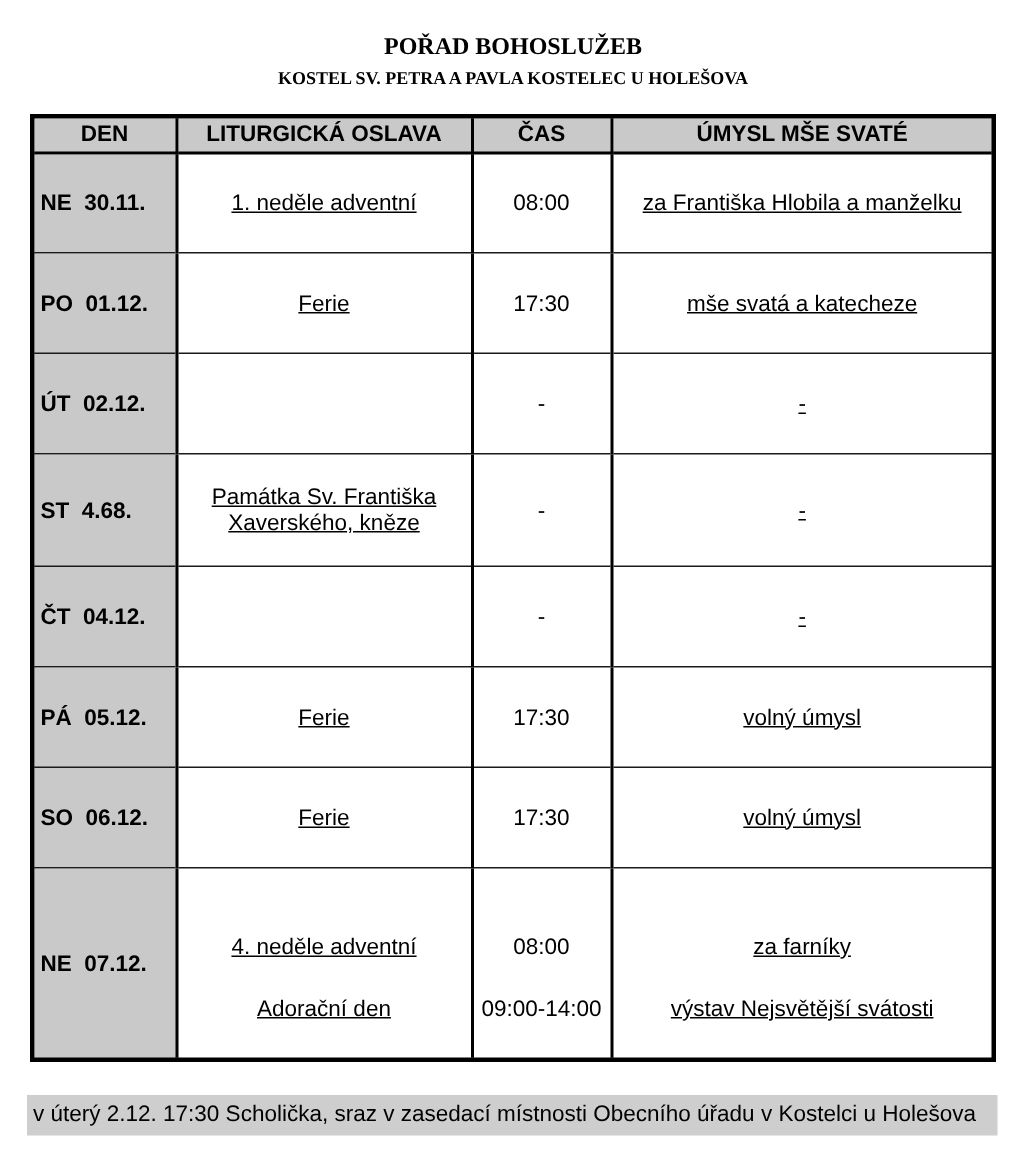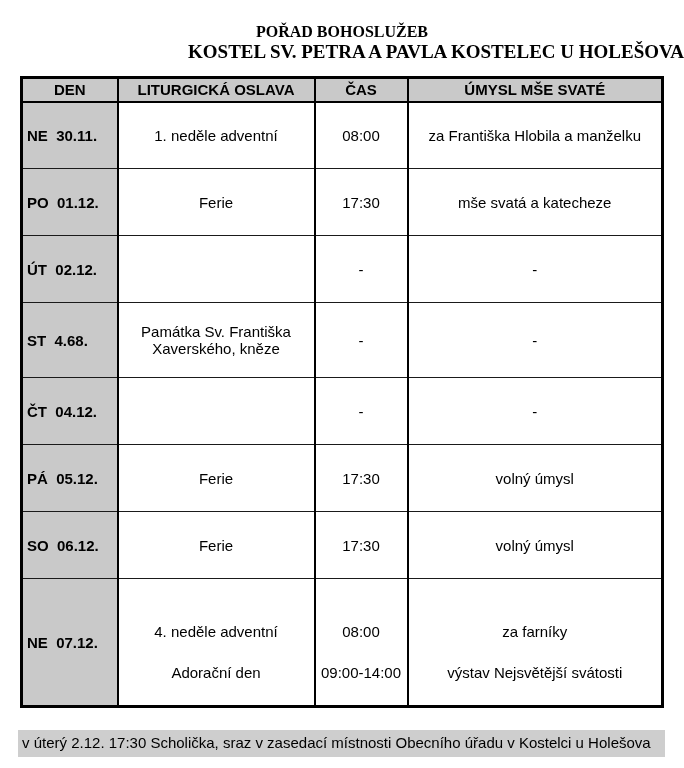--- a/index.html
+++ b/index.html
@@ -11,21 +11,21 @@
   }
   body { height: 768px; overflow: hidden; }
 
   .titleblock {
     padding-top: 22px;
     text-align: center;
     line-height: 20px;
     font-family: Liberation Serif, serif;
   }
   .title-main { font-size: 16px; font-weight: bold; }
-  .title-sub  { font-size: 19px; font-weight: bold; text-align: right; }
+  .title-sub  { font-size: 12px; font-weight: bold; }
   .title-date { font-size: 15px; font-weight: normal; margin-top: 1px; }
 
   table.schedule {
     border-collapse: collapse;
     table-layout: fixed;
     margin: 14px 0 0 20px;
     width: 641px;
     border: 3px solid #000000;
   }
   col.c-day { width: 96px; }
@@ -54,21 +54,21 @@
   tbody tr { height: 67px; }
   tbody tr.tall { height: 88px; }
 
   td.day {
     background: #c9c9c9;
     font-weight: bold;
     text-align: left;
     padding-left: 4px;
     white-space: pre;
   }
-  td.cel, td.int { padding: 20px 6px; }
+  td.cel, td.int { padding: 20px 6px; text-decoration: underline; }
   td.time { padding: 2px 2px; }
 
   .stack {
     display: flex;
     flex-direction: column;
     height: 86px;
     width: 100%;
   }
   .stack .main {
     flex: 1;

